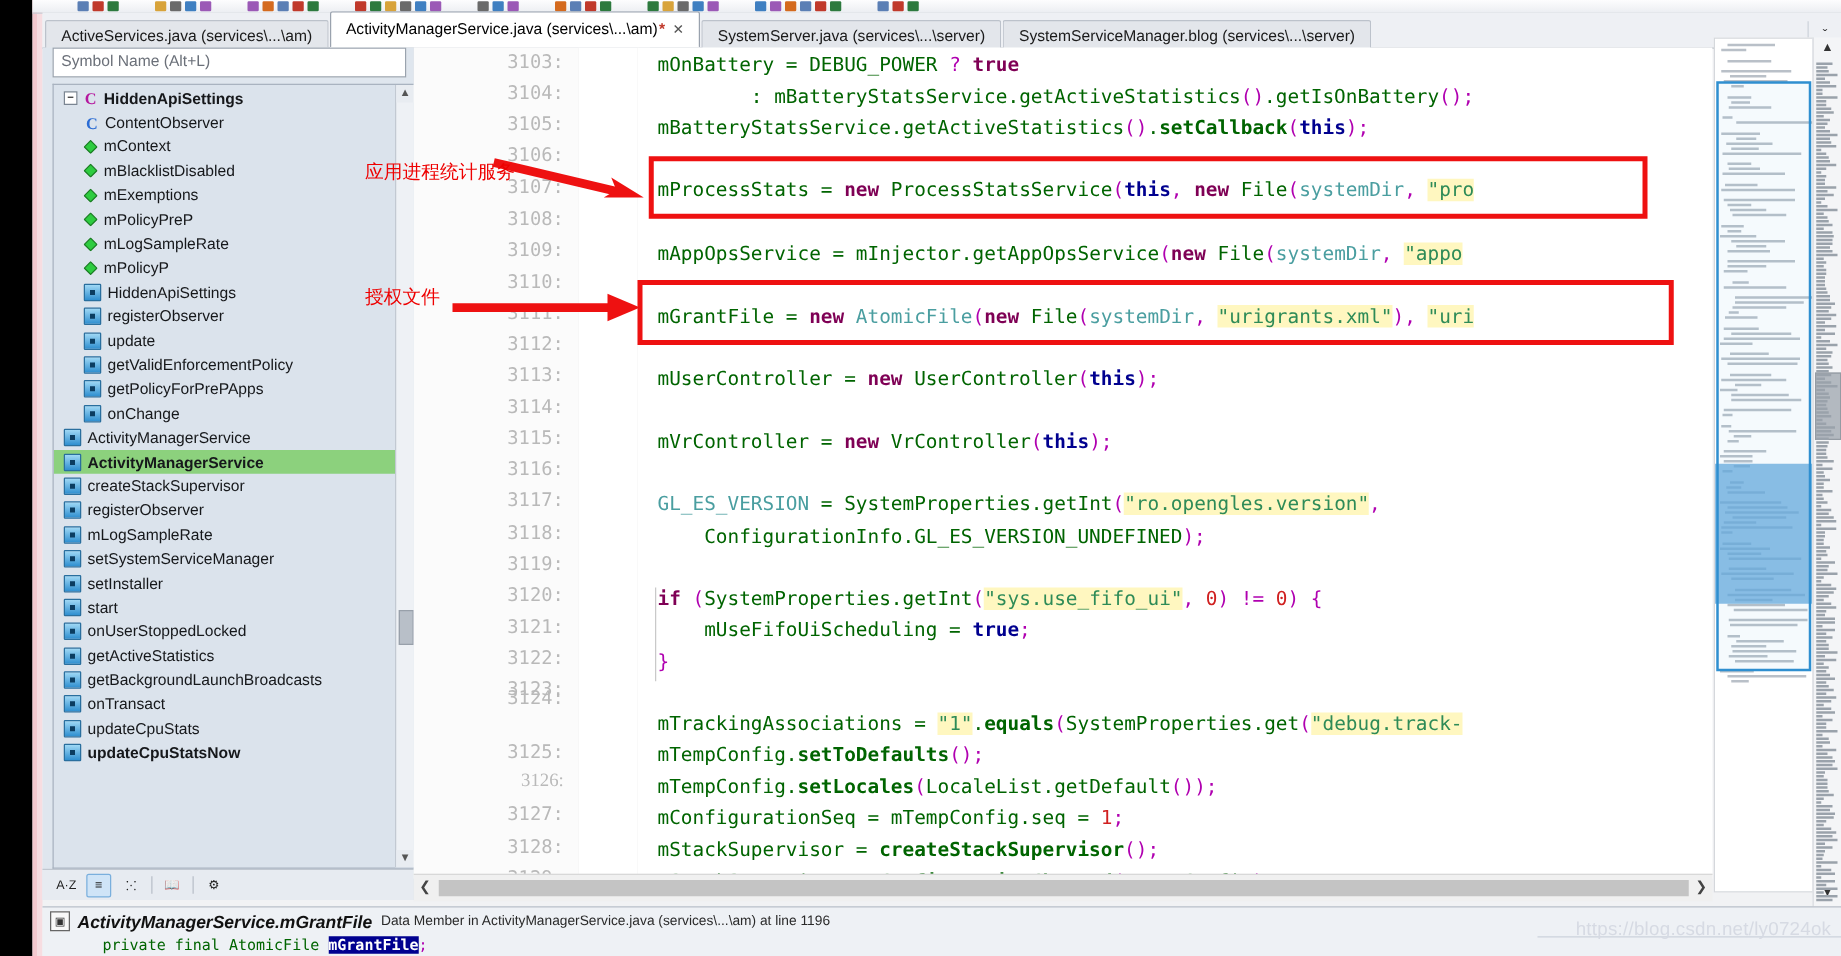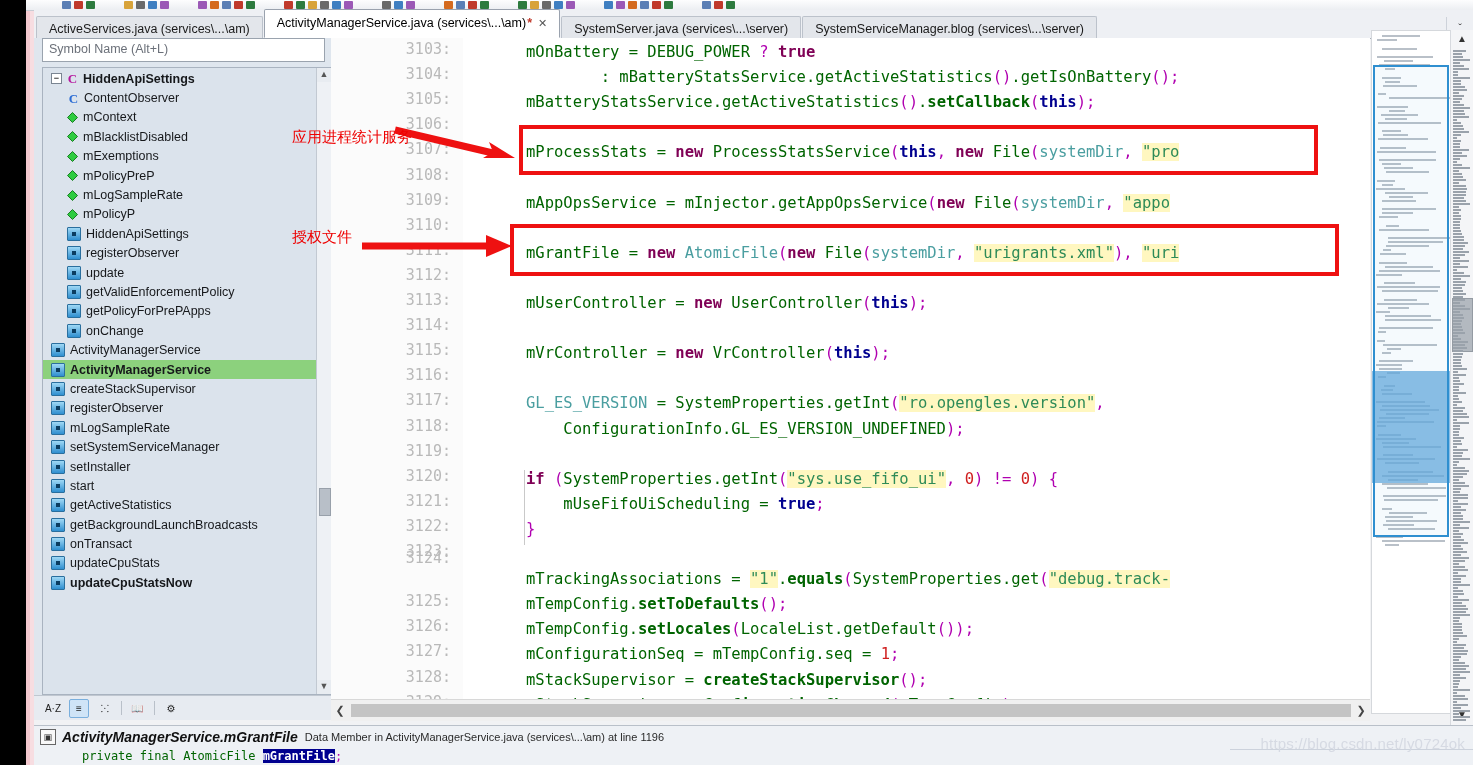--- a/index.html
+++ b/index.html
@@ -373,20 +373,27 @@
             <span class="ic-method">
               <i></i>
             </span>
             <span>start</span>
           </div>
           <div class="row">
             <span class="ind" style="width: 8px;"></span>
             <span class="ic-method">
               <i></i>
             </span>
+            <span>onUserStoppedLocked</span>
+          </div>
+          <div class="row">
+            <span class="ind" style="width: 8px;"></span>
+            <span class="ic-method">
+              <i></i>
+            </span>
             <span>getActiveStatistics</span>
           </div>
           <div class="row">
             <span class="ind" style="width: 8px;"></span>
             <span class="ic-method">
               <i></i>
             </span>
             <span>getBackgroundLaunchBroadcasts</span>
           </div>
           <div class="row">
@@ -446,21 +453,21 @@
         <div class="gut-num" style="top: 328.3px;">3116:</div>
         <div class="gut-num" style="top: 353.4px;">3117:</div>
         <div class="gut-num" style="top: 378.5px;">3118:</div>
         <div class="gut-num" style="top: 403.6px;">3119:</div>
         <div class="gut-num" style="top: 428.7px;">3120:</div>
         <div class="gut-num" style="top: 453.8px;">3121:</div>
         <div class="gut-num" style="top: 478.9px;">3122:</div>
         <div class="gut-num" style="top: 504px;">3123:</div>
         <div class="gut-num" style="top: 511px;">3124:</div>
         <div class="gut-num" style="top: 554.2px;">3125:</div>
-        <div class="gut-num" style="top: 579.3px;">3126:</div>
+        <div class="gut-num" style="top: 579.3px; font-family: Liberation Serif, serif;">3126:</div>
         <div class="gut-num" style="top: 604.4px;">3127:</div>
         <div class="gut-num" style="top: 629.5px;">3128:</div>
         <div class="gut-num" style="top: 654.6px;">3129:</div>
       </div>
     <div class="marks"></div>
     <div class="fold"></div>
     <div class="code" id="code-host"><div class="ln" style="top: 2px;"><span class="id">mOnBattery </span><span class="id">= </span><span class="id">DEBUG_POWER </span><span class="p">? </span><span class="kw">true</span></div><div class="ln" style="top: 27.1px;"><span class="id">        : mBatteryStatsService</span><span class="id">.</span><span class="id">getActiveStatistics</span><span class="p">()</span><span class="id">.</span><span class="id">getIsOnBattery</span><span class="p">();</span></div><div class="ln" style="top: 52.2px;"><span class="id">mBatteryStatsService</span><span class="id">.</span><span class="id">getActiveStatistics</span><span class="p">()</span><span class="id">.</span><span class="id bold">setCallback</span><span class="p">(</span><span class="k">this</span><span class="p">);</span></div><div class="ln" style="top: 77.3px;"></div><div class="ln" style="top: 102.4px;"><span class="id">mProcessStats </span><span class="id">= </span><span class="kw">new </span><span class="id">ProcessStatsService</span><span class="p">(</span><span class="k">this</span><span class="p">, </span><span class="kw">new </span><span class="id">File</span><span class="p">(</span><span class="ty">systemDir</span><span class="p">, </span><span class="str">"pro</span></div><div class="ln" style="top: 127.5px;"></div><div class="ln" style="top: 152.6px;"><span class="id">mAppOpsService </span><span class="id">= </span><span class="id">mInjector</span><span class="id">.</span><span class="id">getAppOpsService</span><span class="p">(</span><span class="kw">new </span><span class="id">File</span><span class="p">(</span><span class="ty">systemDir</span><span class="p">, </span><span class="str">"appo</span></div><div class="ln" style="top: 177.7px;"></div><div class="ln" style="top: 202.8px;"><span class="id">mGrantFile </span><span class="id">= </span><span class="kw">new </span><span class="ty">AtomicFile</span><span class="p">(</span><span class="kw">new </span><span class="id">File</span><span class="p">(</span><span class="ty">systemDir</span><span class="p">, </span><span class="str">"urigrants.xml"</span><span class="p">), </span><span class="str">"uri</span></div><div class="ln" style="top: 227.9px;"></div><div class="ln" style="top: 253px;"><span class="id">mUserController </span><span class="id">= </span><span class="kw">new </span><span class="id">UserController</span><span class="p">(</span><span class="k">this</span><span class="p">);</span></div><div class="ln" style="top: 278.1px;"></div><div class="ln" style="top: 303.2px;"><span class="id">mVrController </span><span class="id">= </span><span class="kw">new </span><span class="id">VrController</span><span class="p">(</span><span class="k">this</span><span class="p">);</span></div><div class="ln" style="top: 328.3px;"></div><div class="ln" style="top: 353.4px;"><span class="ty">GL_ES_VERSION </span><span class="id">= </span><span class="id">SystemProperties</span><span class="id">.</span><span class="id">getInt</span><span class="p">(</span><span class="str">"ro.opengles.version"</span><span class="p">,</span></div><div class="ln" style="top: 378.5px;"><span class="id">    ConfigurationInfo</span><span class="id">.</span><span class="id">GL_ES_VERSION_UNDEFINED</span><span class="p">);</span></div><div class="ln" style="top: 403.6px;"></div><div class="ln" style="top: 428.7px;"><span class="kw">if </span><span class="p">(</span><span class="id">SystemProperties</span><span class="id">.</span><span class="id">getInt</span><span class="p">(</span><span class="str">"sys.use_fifo_ui"</span><span class="p">, </span><span class="num">0</span><span class="p">) != </span><span class="num">0</span><span class="p">) {</span></div><div class="ln" style="top: 453.8px;"><span class="id">    mUseFifoUiScheduling </span><span class="id">= </span><span class="k">true</span><span class="p">;</span></div><div class="ln" style="top: 478.9px;"><span class="p">}</span></div><div class="ln" style="top: 504px;"></div><div class="ln" style="top: 529.1px;"><span class="id">mTrackingAssociations </span><span class="id">= </span><span class="str">"1"</span><span class="id">.</span><span class="id bold">equals</span><span class="p">(</span><span class="id">SystemProperties</span><span class="id">.</span><span class="id">get</span><span class="p">(</span><span class="str">"debug.track-</span></div><div class="ln" style="top: 554.2px;"><span class="id">mTempConfig</span><span class="id">.</span><span class="id bold">setToDefaults</span><span class="p">();</span></div><div class="ln" style="top: 579.3px;"><span class="id">mTempConfig</span><span class="id">.</span><span class="id bold">setLocales</span><span class="p">(</span><span class="id">LocaleList</span><span class="id">.</span><span class="id">getDefault</span><span class="p">());</span></div><div class="ln" style="top: 604.4px;"><span class="id">mConfigurationSeq </span><span class="id">= </span><span class="id">mTempConfig</span><span class="id">.</span><span class="id">seq </span><span class="id">= </span><span class="num">1</span><span class="p">;</span></div><div class="ln" style="top: 629.5px;"><span class="id">mStackSupervisor </span><span class="id">= </span><span class="id bold">createStackSupervisor</span><span class="p">();</span></div><div class="ln" style="top: 654.6px;"><span class="id">mStackSupervisor</span><span class="id">.</span><span class="id bold">onConfigurationChanged</span><span class="p">(</span><span class="id">mTempConfig</span><span class="p">);</span></div><div class="blockguide" style="left: 4px; top: 431.7px; height: 75.3px;"></div></div>
   </div>
 
   <div class="ed-hscroll">

